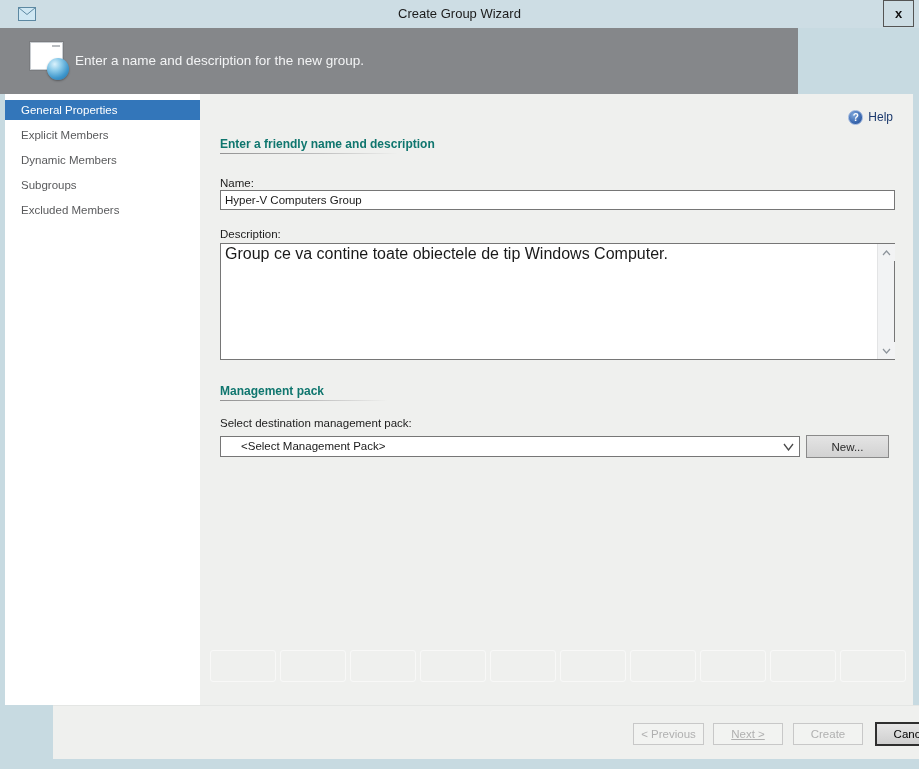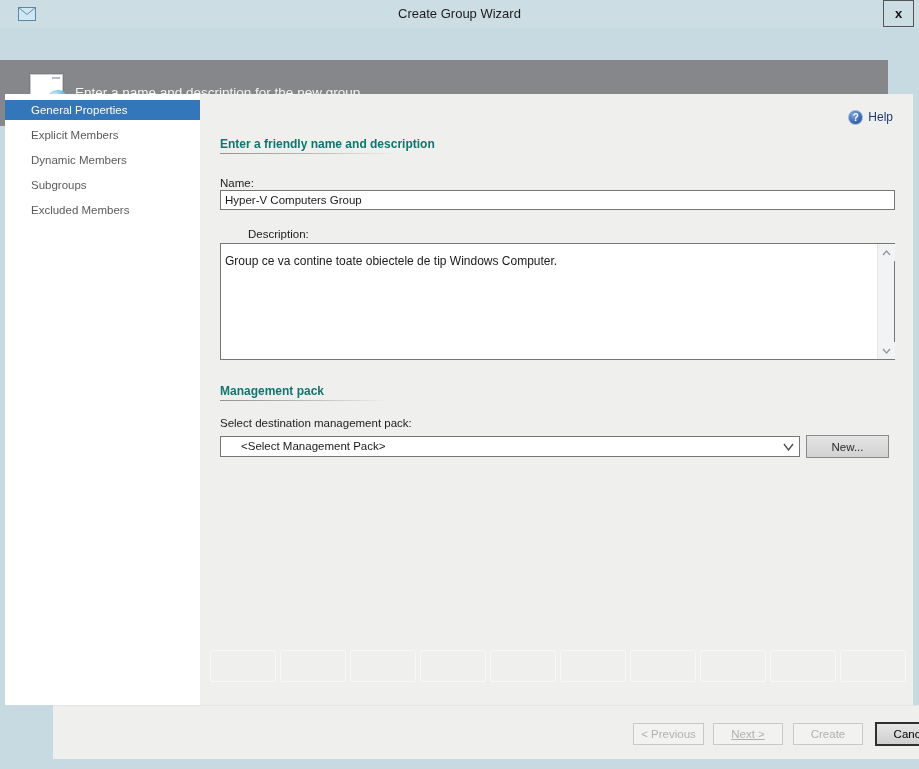--- a/index.html
+++ b/index.html
@@ -11,34 +11,34 @@
   
   .titlebar { position: absolute; left: 0; top: 0; width: 919px; height: 28px; background: #cdddе4; background: #cdddE4; }
   .titlebar-icon { position: absolute; left: 18px; top: 7px; width: 18px; height: 14px; }
   .title-text { position: absolute; left: 0; top: 0; width: 100%; height: 28px; line-height: 28px;
                 text-align: center; font-size: 13px; color: #1b1b1b; }
   .close-btn { position: absolute; right: 5px; top: 0px; width: 31px; height: 27px; border: 1px solid #545454;
                background: #cdddE4; text-align: center; line-height: 25px; font-weight: bold; font-size: 13px;
                color: #111; cursor: default; }
 
   
-  .banner { position: absolute; left: 0; top: 28px; width: 888px; height: 66px; background: #85878a; margin-top: 32px; }
+  .banner { position: absolute; left: 0; top: 28px; width: 798px; height: 66px; background: #85878a; }
   .banner-icon { position: absolute; left: 30px; top: 12px; width: 42px; height: 46px; }
   .banner-icon .page { position: absolute; left: 0; top: 2px; width: 33px; height: 28px; background: #ffffff;
                        border: 1px solid #c9cdd1; box-shadow: 0 0 0 1px rgba(0,0,0,0.08); }
   .banner-icon .page-mark { position: absolute; right: 2px; top: 2px; width: 8px; height: 2px; background: #b9bdc1; }
   .banner-icon .sphere { position: absolute; left: 17px; top: 18px; width: 22px; height: 22px; border-radius: 50%;
                          background: radial-gradient(circle at 35% 28%, #dbf2fc 0%, #8eccea 30%, #3f97cc 65%, #1f6ea6 100%);
                          box-shadow: 0 1px 2px rgba(0,0,0,0.35); }
   .banner-text { position: absolute; left: 75px; top: 0; height: 66px; line-height: 66px;
                  font-size: 13.5px; color: #f3f4f5; }
 
   
   .sidebar { position: absolute; left: 5px; top: 94px; width: 195px; height: 611px; background: #ffffff; padding-top: 6px; }
-  .nav-item { height: 20px; line-height: 20px; margin-bottom: 5px; padding-left: 26px;
+  .nav-item { height: 20px; line-height: 20px; margin-bottom: 5px; padding-left: 16px;
               font-size: 11.5px; color: #595a5c; cursor: default; white-space: nowrap; }
   .nav-item.selected { background: #3376ba; color: #ffffff; }
 
   .content { position: absolute; left: 200px; top: 94px; width: 713px; height: 611px; background: #eff0ee; }
 
   .help-link { position: absolute; top: 15px; right: 20px; height: 16px; display: flex; align-items: center; gap: 5px; cursor: default; }
   .help-icon { width: 15px; height: 15px; border-radius: 50%;
                background: radial-gradient(circle at 35% 30%, #7fa8dc 0%, #3b69b0 60%, #274f92 100%);
                border: 1px solid #9ab4de; color: #ffffff; font-size: 10px; font-weight: bold;
                text-align: center; line-height: 14px; }
@@ -49,21 +49,21 @@
                   background: linear-gradient(to right, #939393 0%, #bdbdbd 55%, rgba(239,240,238,0) 100%); }
 
   .field-label { position: absolute; left: 20px; font-size: 11.5px; color: #1c1c1c; }
 
   .name-input { position: absolute; left: 20px; top: 96px; width: 675px; height: 20px; border: 1px solid #767676;
                 background: #ffffff; font-family: "Liberation Sans", sans-serif; font-size: 11.5px; color: #1a1a1a;
                 padding: 0 4px; outline: none; }
 
   .desc-box { position: absolute; left: 20px; top: 149px; width: 675px; height: 117px; border: 1px solid #767676;
               background: #ffffff; }
-  .desc-text { position: absolute; left: 4px; top: 10px; right: 22px; font-size: 12px; color: #1a1a1a; line-height: 14px; }
+  .desc-text { position: absolute; left: 4px; top: 3px; right: 22px; font-size: 16px; color: #1a1a1a; line-height: 14px; }
   .desc-scrollbar { position: absolute; right: 0; top: 0; width: 17px; height: 100%; background: #f2f3f4;
                     border-left: 1px solid #e3e4e5; }
   .scroll-arrow { position: absolute; left: 0; width: 17px; height: 17px; display: flex; align-items: center;
                   justify-content: center; background: #f2f3f4; }
   .scroll-arrow.up { top: 0; }
   .scroll-arrow.down { bottom: 0; }
 
   .combo { position: absolute; left: 20px; top: 342px; width: 580px; height: 21px; border: 1px solid #767676;
            background: #ffffff; font-size: 11.5px; color: #1a1a1a; line-height: 19px; padding-left: 20px; cursor: default; }
   .combo-chevron { position: absolute; right: 5px; top: 6px; }
@@ -133,21 +133,21 @@
       <div class="help-icon">?</div>
       <span class="help-text">Help</span>
     </div>
 
     <div class="section-title" style="top:43px;">Enter a friendly name and description</div>
     <div class="section-rule" style="top:59px; width:178px;"></div>
 
     <div class="field-label" style="top:83px;">Name:</div>
     <input class="name-input" type="text" value="Hyper-V Computers Group" style="">
 
-    <div class="field-label" style="top:134px;margin-left:28px;">Description:</div>
+    <div class="field-label" style="top:134px;">Description:</div>
     <div class="desc-box">
       <div class="desc-text">Group ce va contine toate obiectele de tip Windows Computer.</div>
       <div class="desc-scrollbar">
         <div class="scroll-arrow up">
           <svg width="9" height="6" viewBox="0 0 9 6">
               <polyline points="1,5 4.5,1 8,5" fill="none" stroke="#8d949b" stroke-width="1.2"></polyline>
             </svg>
         </div>
         <div class="scroll-arrow down">
           <svg width="9" height="6" viewBox="0 0 9 6">

